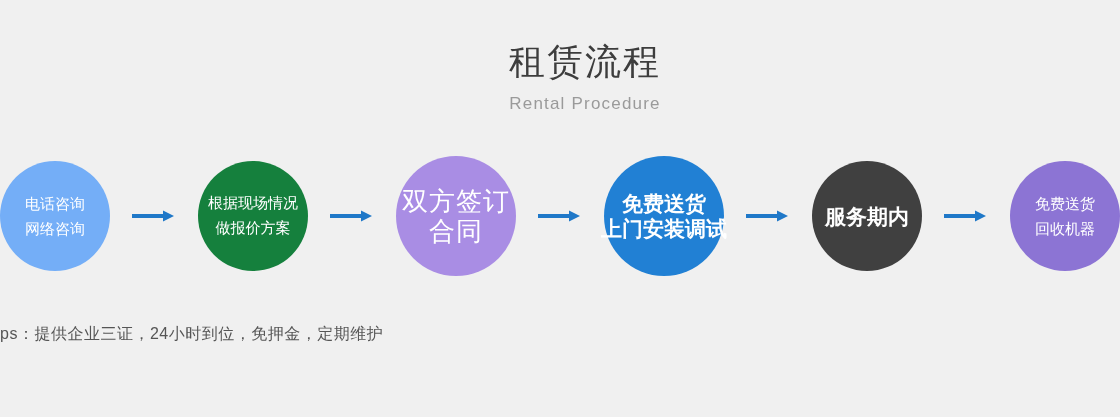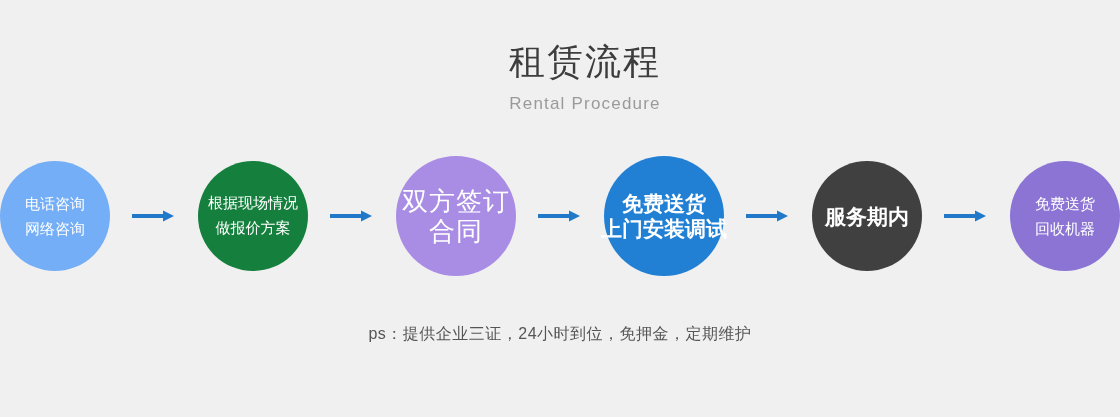--- a/index.html
+++ b/index.html
@@ -97,21 +97,20 @@
   .arrow svg { display: block; }
 
   .gap-a { flex: 0 0 auto; width: 11px; }
 
   
   .note {
     position: absolute;
     top: 322px;
     left: 0;
     width: 1120px;
-    text-align: center;
     font-size: 16px;
     line-height: 24px;
     color: #555555;
     letter-spacing: 0.5px;
   }
 </style>
 </head>
 <body>
 
 <div class="page">

